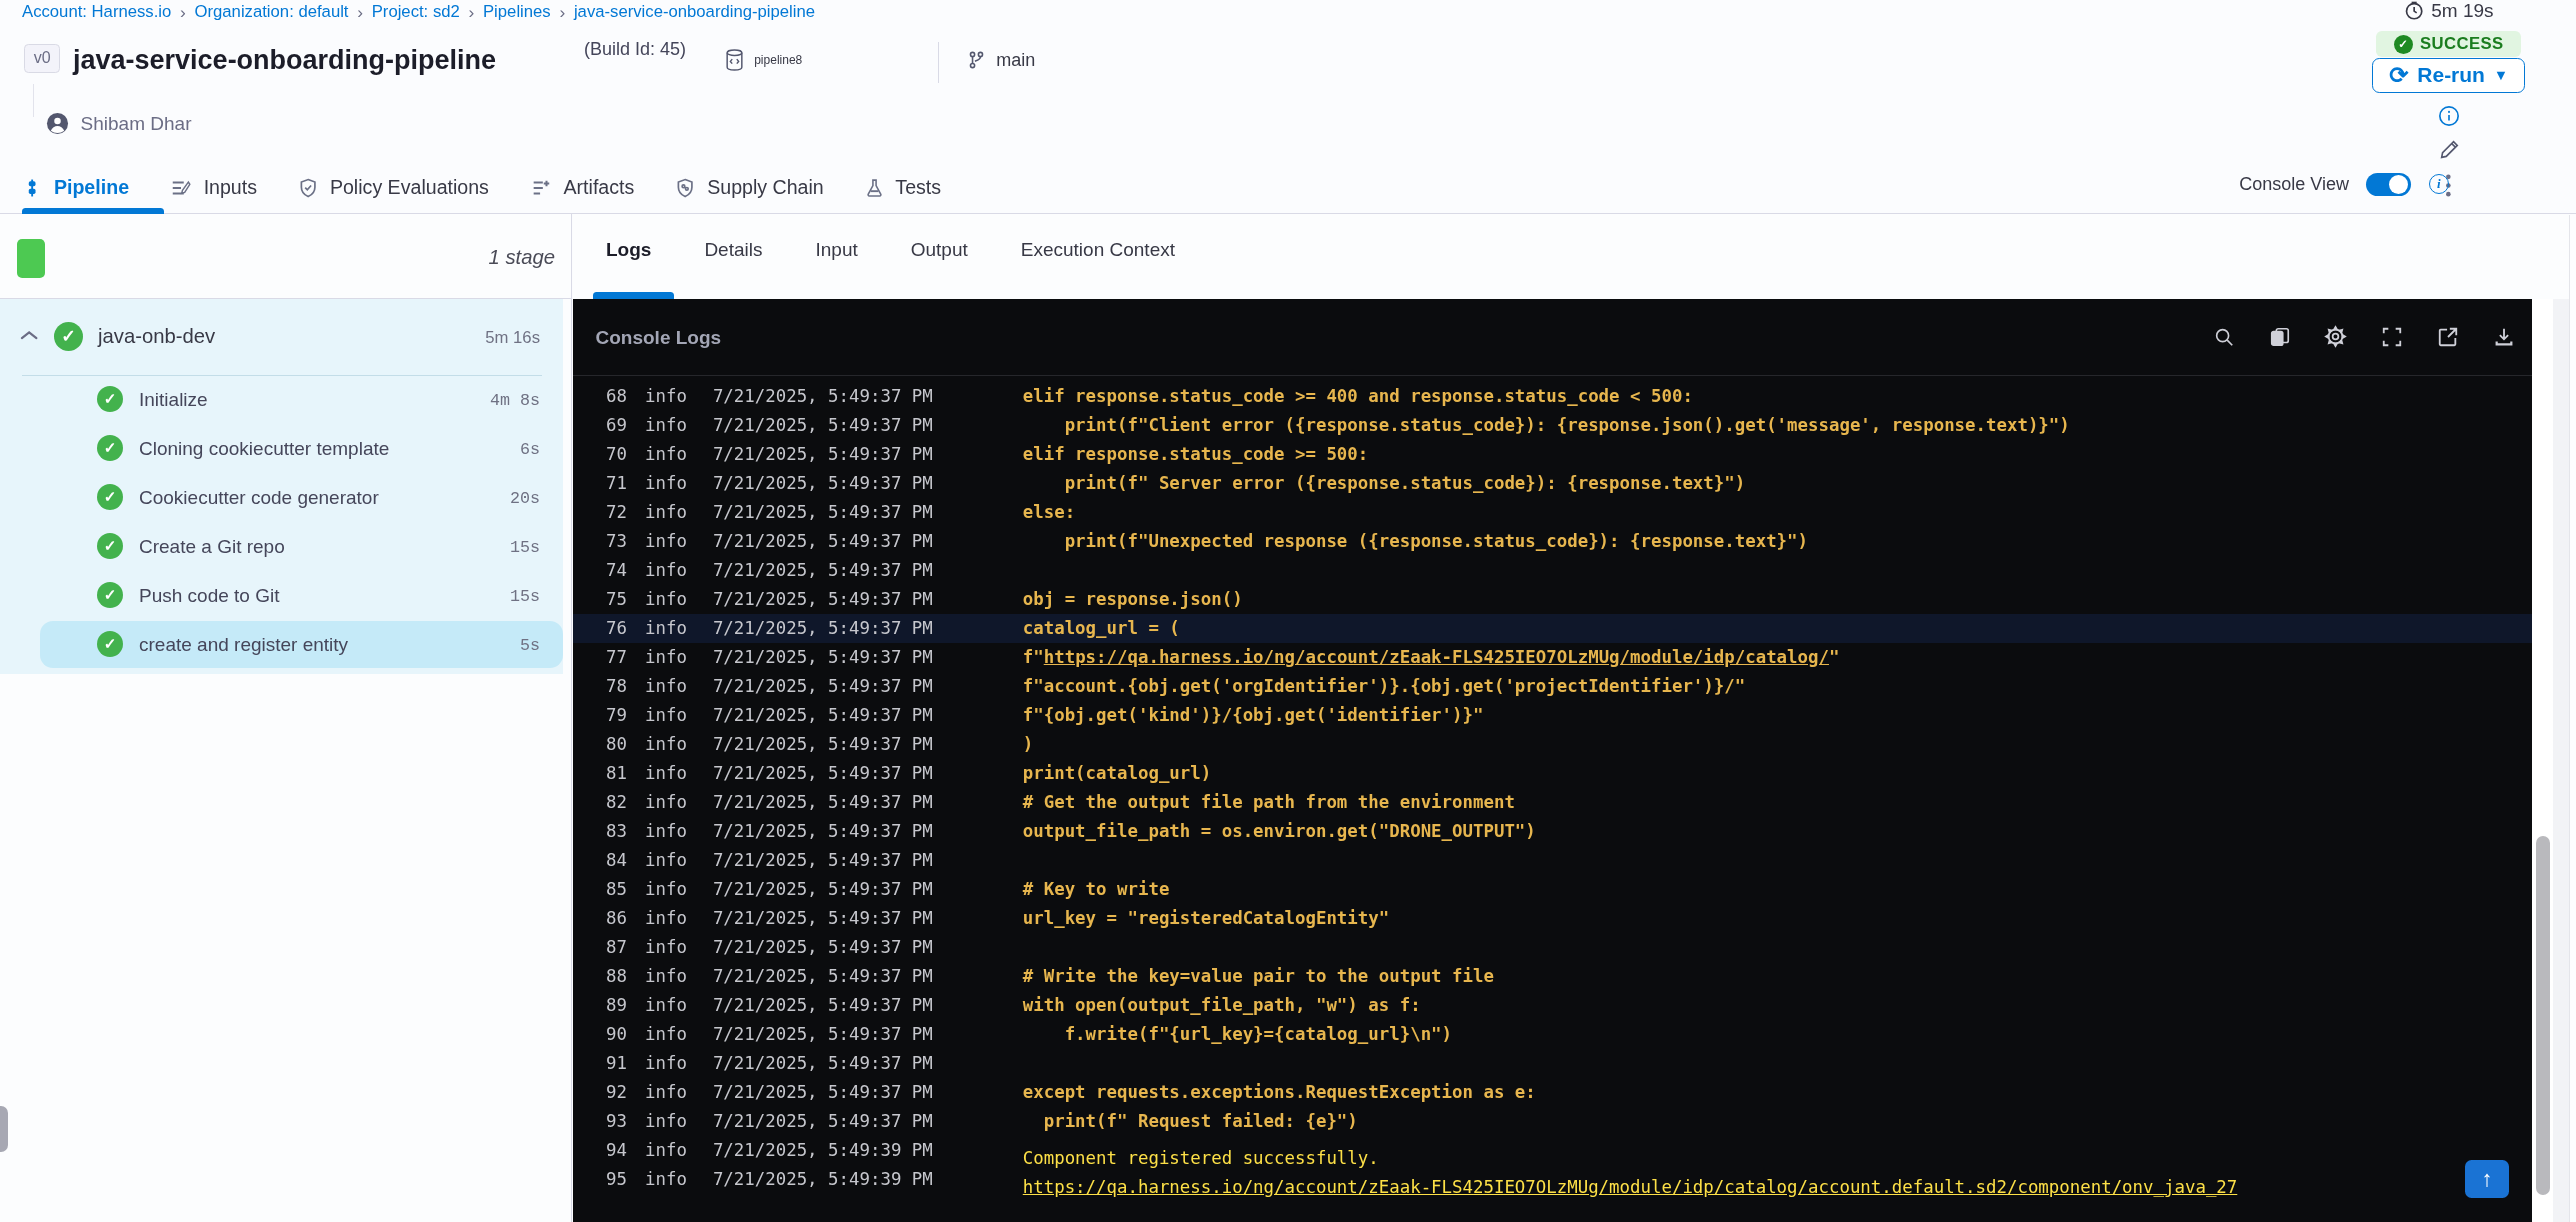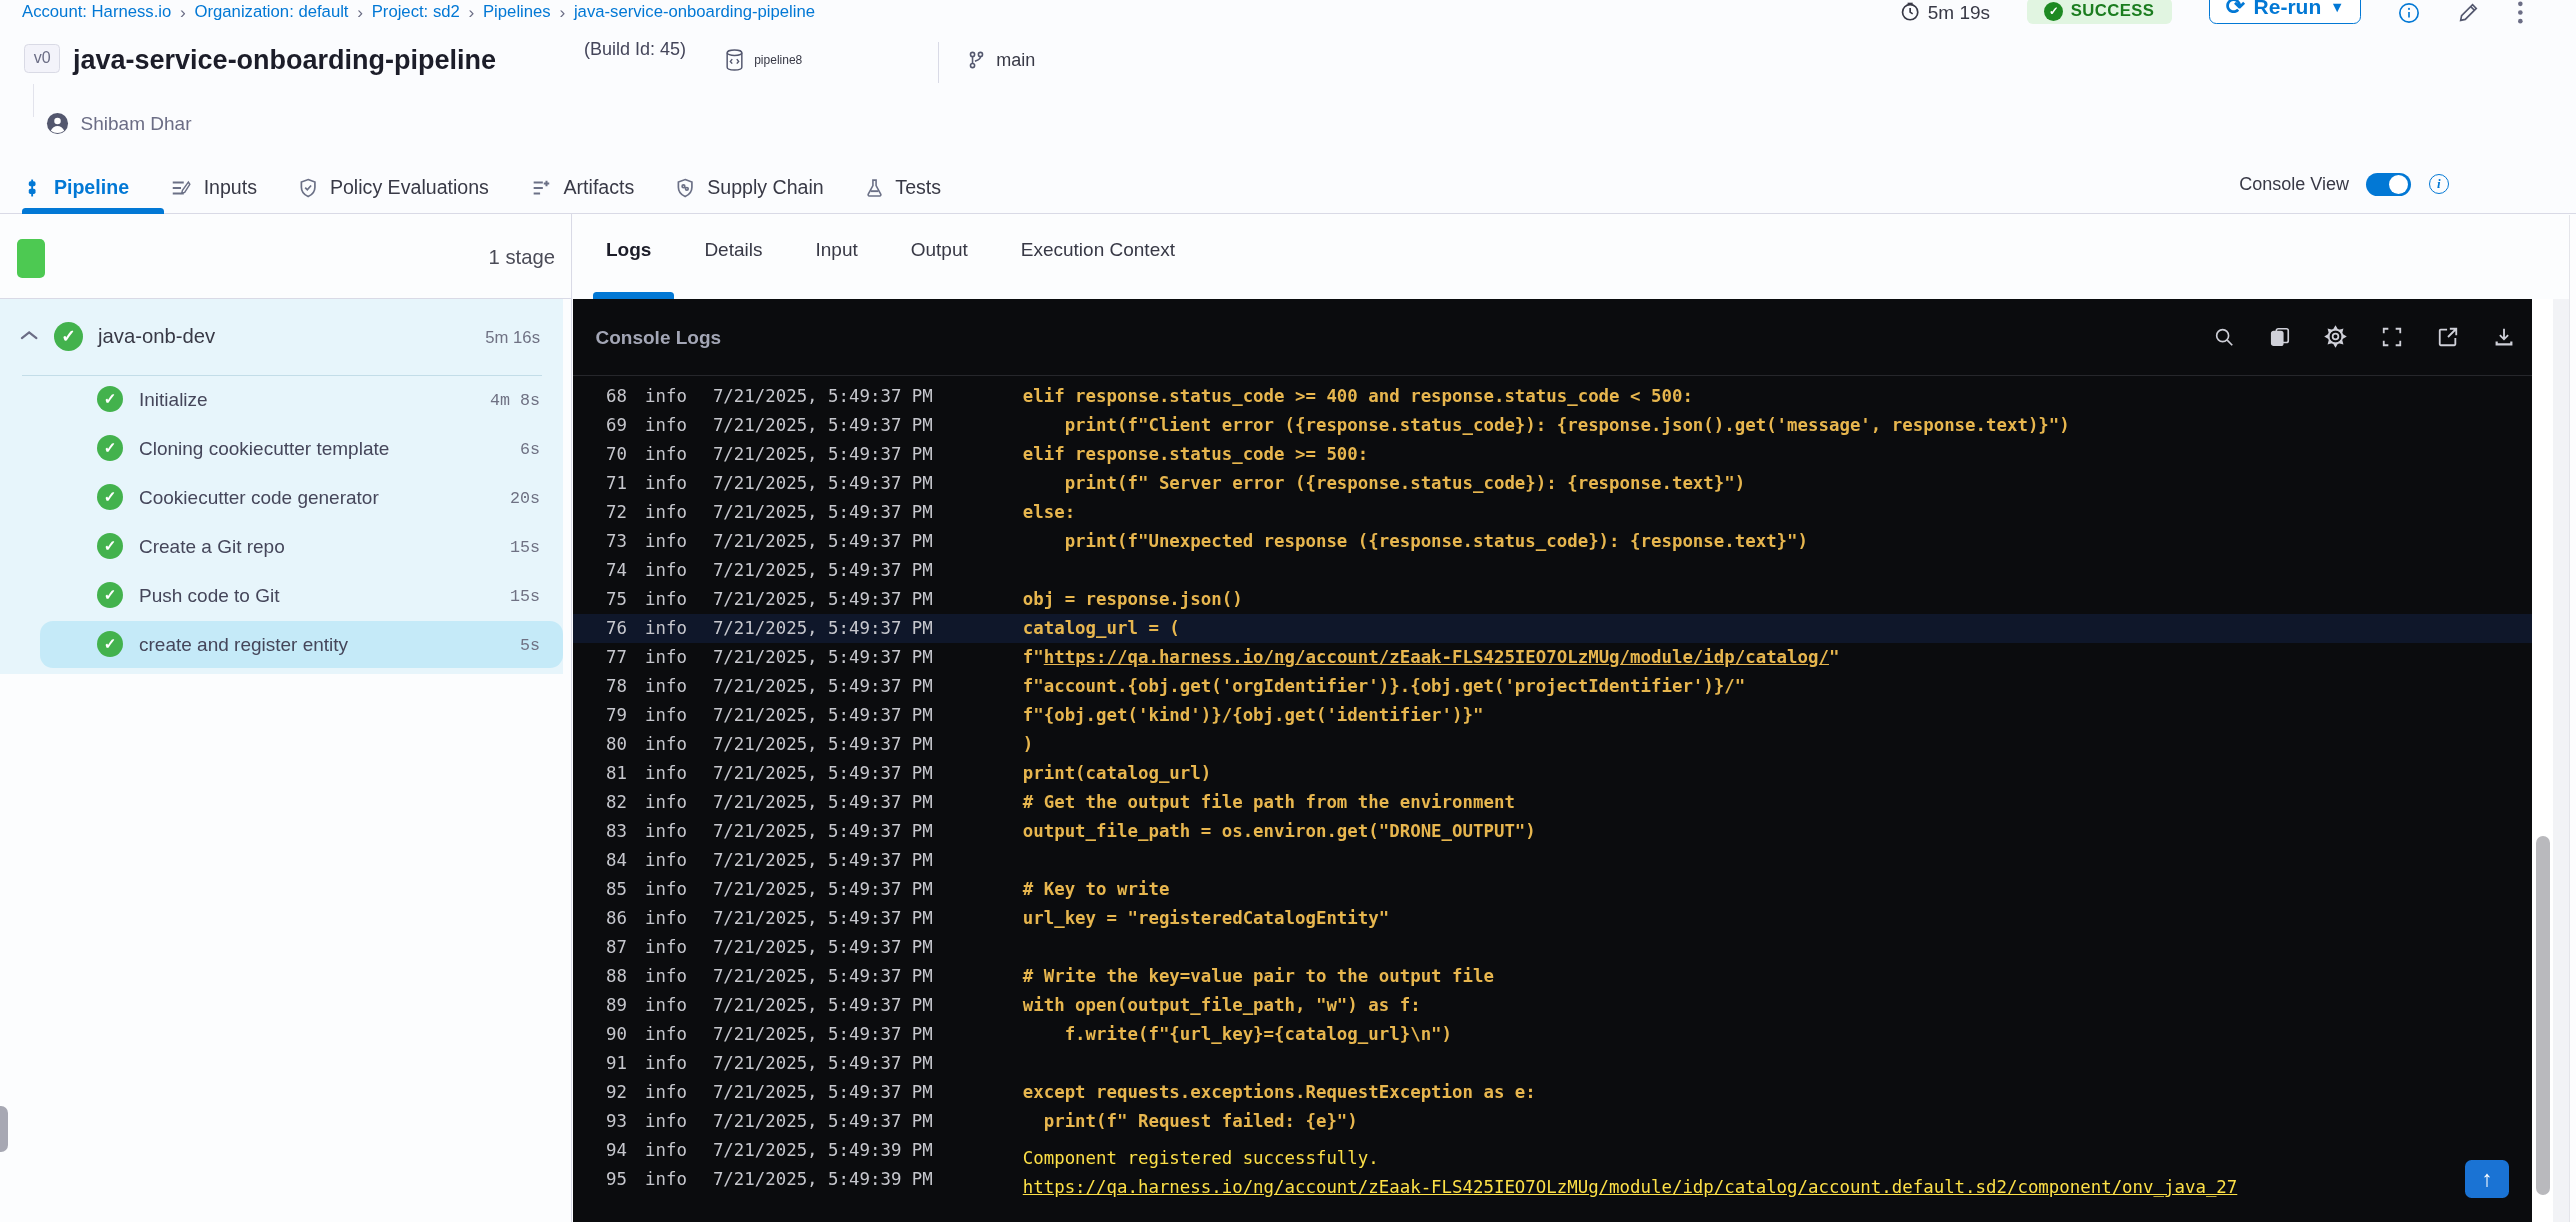--- a/index.html
+++ b/index.html
@@ -5,21 +5,21 @@
   * { box-sizing: border-box; margin: 0; padding: 0; }
   html,body { width:2576px; height:1223px; }
   body { font-family:"Liberation Sans",sans-serif; background:#fbfcfe; overflow:hidden; }
   .app { position:relative; width:2576px; height:1223px; }
 
   
   .topbar { position:absolute; left:0; top:0; width:2576px; height:41px; }
   .crumbs { position:absolute; left:22px; top:1.5px; font-size:16.7px; color:#0278d5; display:flex; align-items:center; gap:8.7px; }
   .crumb { color:#0278d5; cursor:pointer; }
   .crumb-sep { color:#6b6d85; font-size:17.4px; }
-  .top-right { position:absolute; right:51px; top:0; display:flex; align-items:center; gap:37px; }
+  .top-right { position:absolute; right:51px; top:0; display:flex; align-items:center; gap:12px;flex-direction:column; }
   .duration { display:flex; align-items:center; gap:7.3px; font-size:19px; color:#383946; font-weight:500; }
   .badge-success { display:flex; align-items:center; gap:7.3px; background:#e1f5e1; color:#1b7d1f; font-weight:700; font-size:16.7px; letter-spacing:0.4px; padding:0 17.4px; height:26px; border-radius:5.8px; margin-top:-2.9px; }
   .chk { display:inline-flex; width:19px; height:19px; border-radius:50%; background:#1e8a22; color:#fff; align-items:center; justify-content:center; font-size:11.6px; font-weight:700; }
   .btn-rerun { display:flex; align-items:center; gap:8.7px; border:1.8px solid #0278d5; color:#0278d5; background:#fff; border-radius:7.3px; height:35px; padding:0 16px; font-size:21px; font-weight:700; margin-top:-11.6px; }
   .rerun-caret { font-size:14.5px; }
   .icon-btn { color:#53576e; }
 
   
   .ver-badge { position:absolute; left:24px; top:44px; background:#f3f3fa; border:0.7px solid #d9dae5; border-radius:4.4px; font-size:16px; color:#6b6d85; padding:4.4px 8.7px; }
   .pg-title { position:absolute; left:73px; top:45px; font-size:27px; font-weight:700; color:#1c1d29; }
@@ -38,21 +38,21 @@
   .tab.active { color:#0278d5; font-weight:700; }
   .tab.active svg { stroke:#0278d5; }
   .tab-underline { position:absolute; left:22px; top:41px; width:142px; height:6.5px; background:#0278d5; border-radius:3.6px 3.6px 0 0; }
   .console-view { position:absolute; right:127px; top:5.8px; display:flex; align-items:center; gap:17.4px; font-size:18px; color:#383946; }
   .toggle { position:relative; width:45px; height:23px; border-radius:11.6px; background:#0278d5; }
   .toggle .knob { position:absolute; right:2.9px; top:2.2px; width:19px; height:19px; border-radius:50%; background:#fff; }
   .info-circle { display:inline-flex; width:20.3px; height:20.3px; border-radius:50%; border:1.5px solid #0278d5; color:#0278d5; font-size:13px; font-weight:700; align-items:center; justify-content:center; font-family:"Liberation Serif",serif; font-style:italic; }
 
   
   .left-panel { position:absolute; left:0; top:214px; width:572px; height:1008px; background:#fcfdfe; border-right:0.7px solid #d9dae6; }
-  .lp-header { position:absolute; left:0; top:0; width:100%; height:85px; border-bottom:0.7px solid #d9dae6; }
+  .lp-header { position:absolute; left:0; top:0; width:100%; height:85px; border-bottom:0.7px solid #d9dae6;font-style:italic; }
   .stage-square { position:absolute; left:16.7px; top:25.4px; width:28px; height:39px; border-radius:5.1px; background:#4dc952; }
   .stage-count { position:absolute; right:16px; top:32px; font-size:20.3px; color:#4a4b57; }
   .stage-block { position:absolute; left:0; top:85px; width:563px; height:375px; background:#e7f5fb; }
   .stage-row { position:absolute; left:0; top:0; width:100%; height:76px; }
   .stage-chevron { position:absolute; left:19px; top:29px; }
   .stage-row .check-circle { position:absolute; left:54px; top:23px; }
   .check-circle { width:29px; height:29px; border-radius:50%; background:#43b24d; color:#fff; display:flex; align-items:center; justify-content:center; font-size:17.4px; font-weight:700; }
   .stage-name { position:absolute; left:98px; top:26px; font-size:20.3px; color:#383946; }
   .stage-time { position:absolute; right:23px; top:29px; font-size:16.7px; color:#6f7183; }
   .stage-divider { position:absolute; left:22px; top:76px; width:520px; height:0.7px; background:#c3dde8; }

